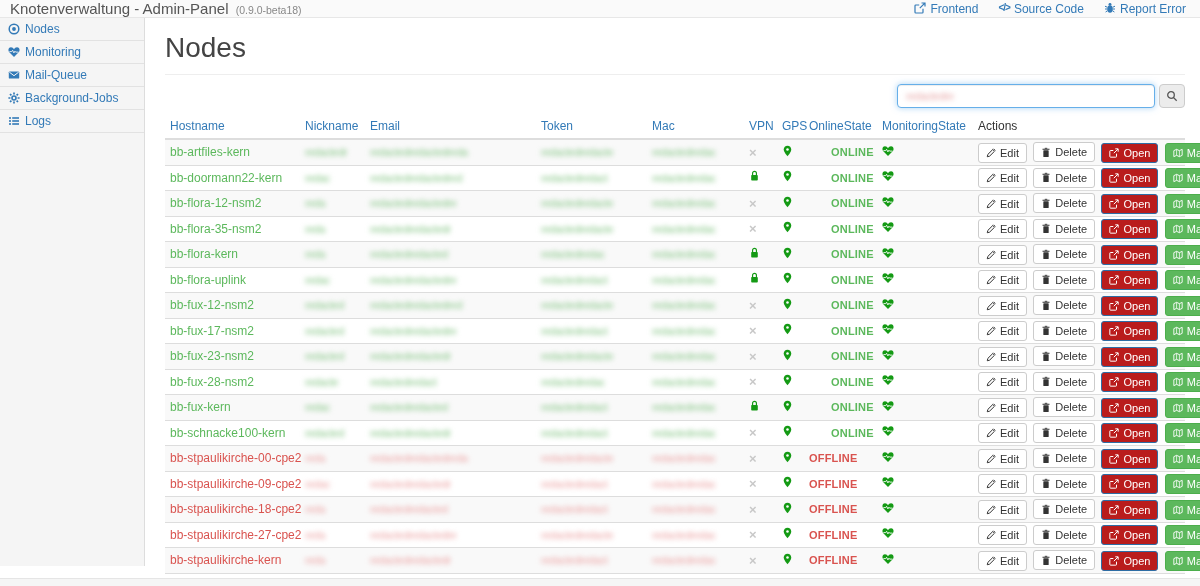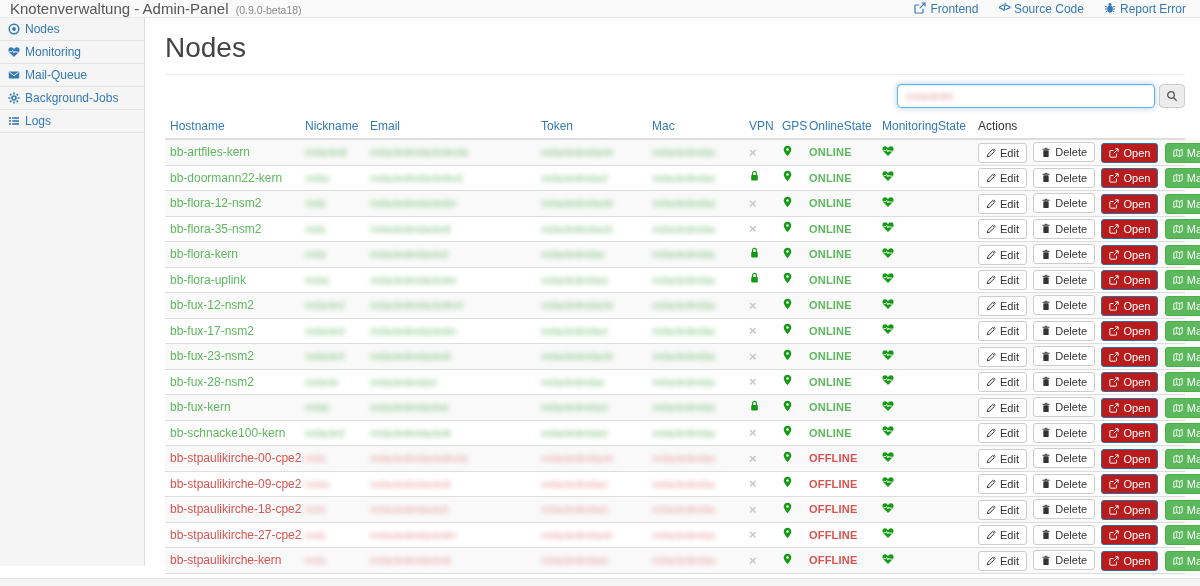--- a/index.html
+++ b/index.html
@@ -49,21 +49,21 @@
   .col-mac{width:97px}.col-vpn{width:33px}.col-gps{width:27px}.col-state{width:73px}
   .col-mon{width:96px}.col-act{width:212px}
 
   .hostname { font-size:12px; }
   tr.online .hostname { color:#5cb85c; }
   tr.offline .hostname { color:#d9534f;margin-top:8px; }
   .redact { filter:blur(2.5px); font-size:11px; letter-spacing:-.5px; user-select:none; }
   tr.online .redact { color:#8cc98c; }
   tr.offline .redact { color:#eda8a8; }
   .state-text { font-size:11px; font-weight:600; letter-spacing:.2px; }
-  tr.online .state-text { color:#5cb85c; }
+  tr.online .state-text { color:#5cb85c;margin-left:22px; }
   tr.offline .state-text { color:#d9534f; }
   .x-mark { color:#c8c8c8; font-weight:700; font-size:13px; }
   .green-ic { color:#149a14; }
 
   .btn { display:inline-flex; align-items:center; gap:4px; padding:2px 7px; font-size:11px; line-height:14px;
     border-radius:3px; border:1px solid #ccc; background:#fff; color:#333; cursor:pointer; margin-right:3px;
     font-family:inherit; }
   .btn-primary { background:#b91c1c; border-color:#2e6da4; color:#fff; }
   .btn-success { background:#5cb85c; border-color:#4cae4c; color:#fff; }
 

